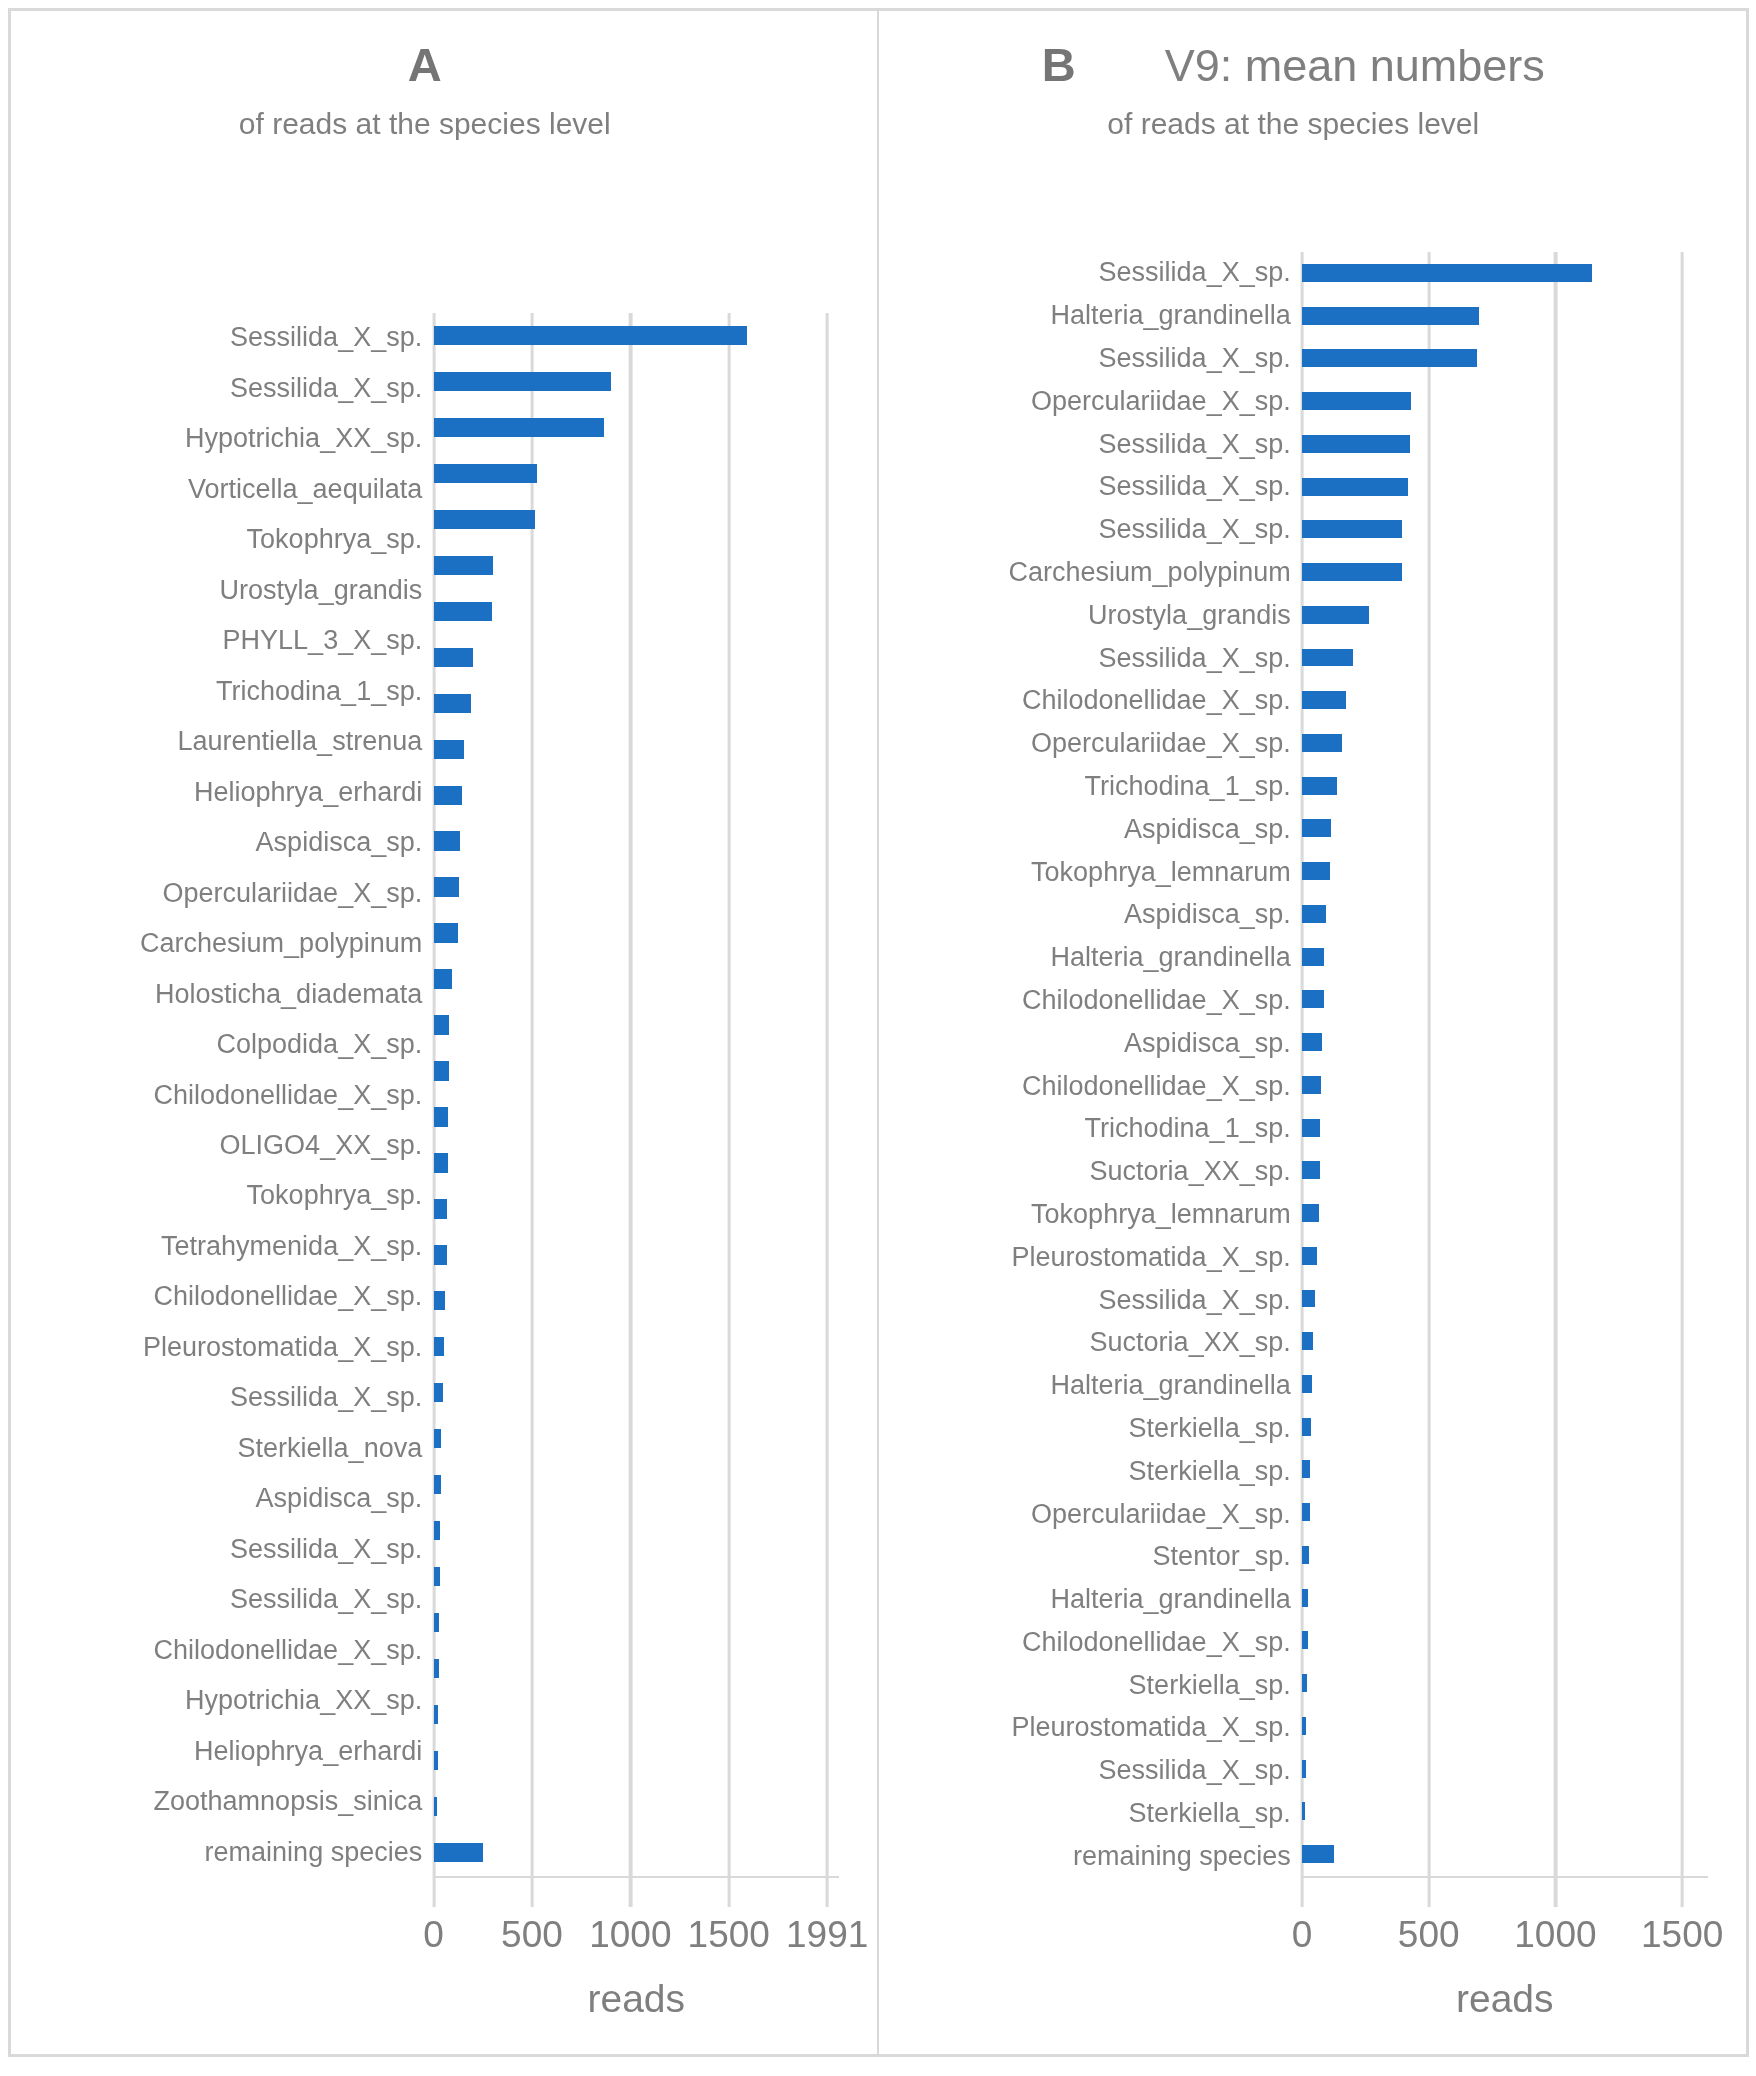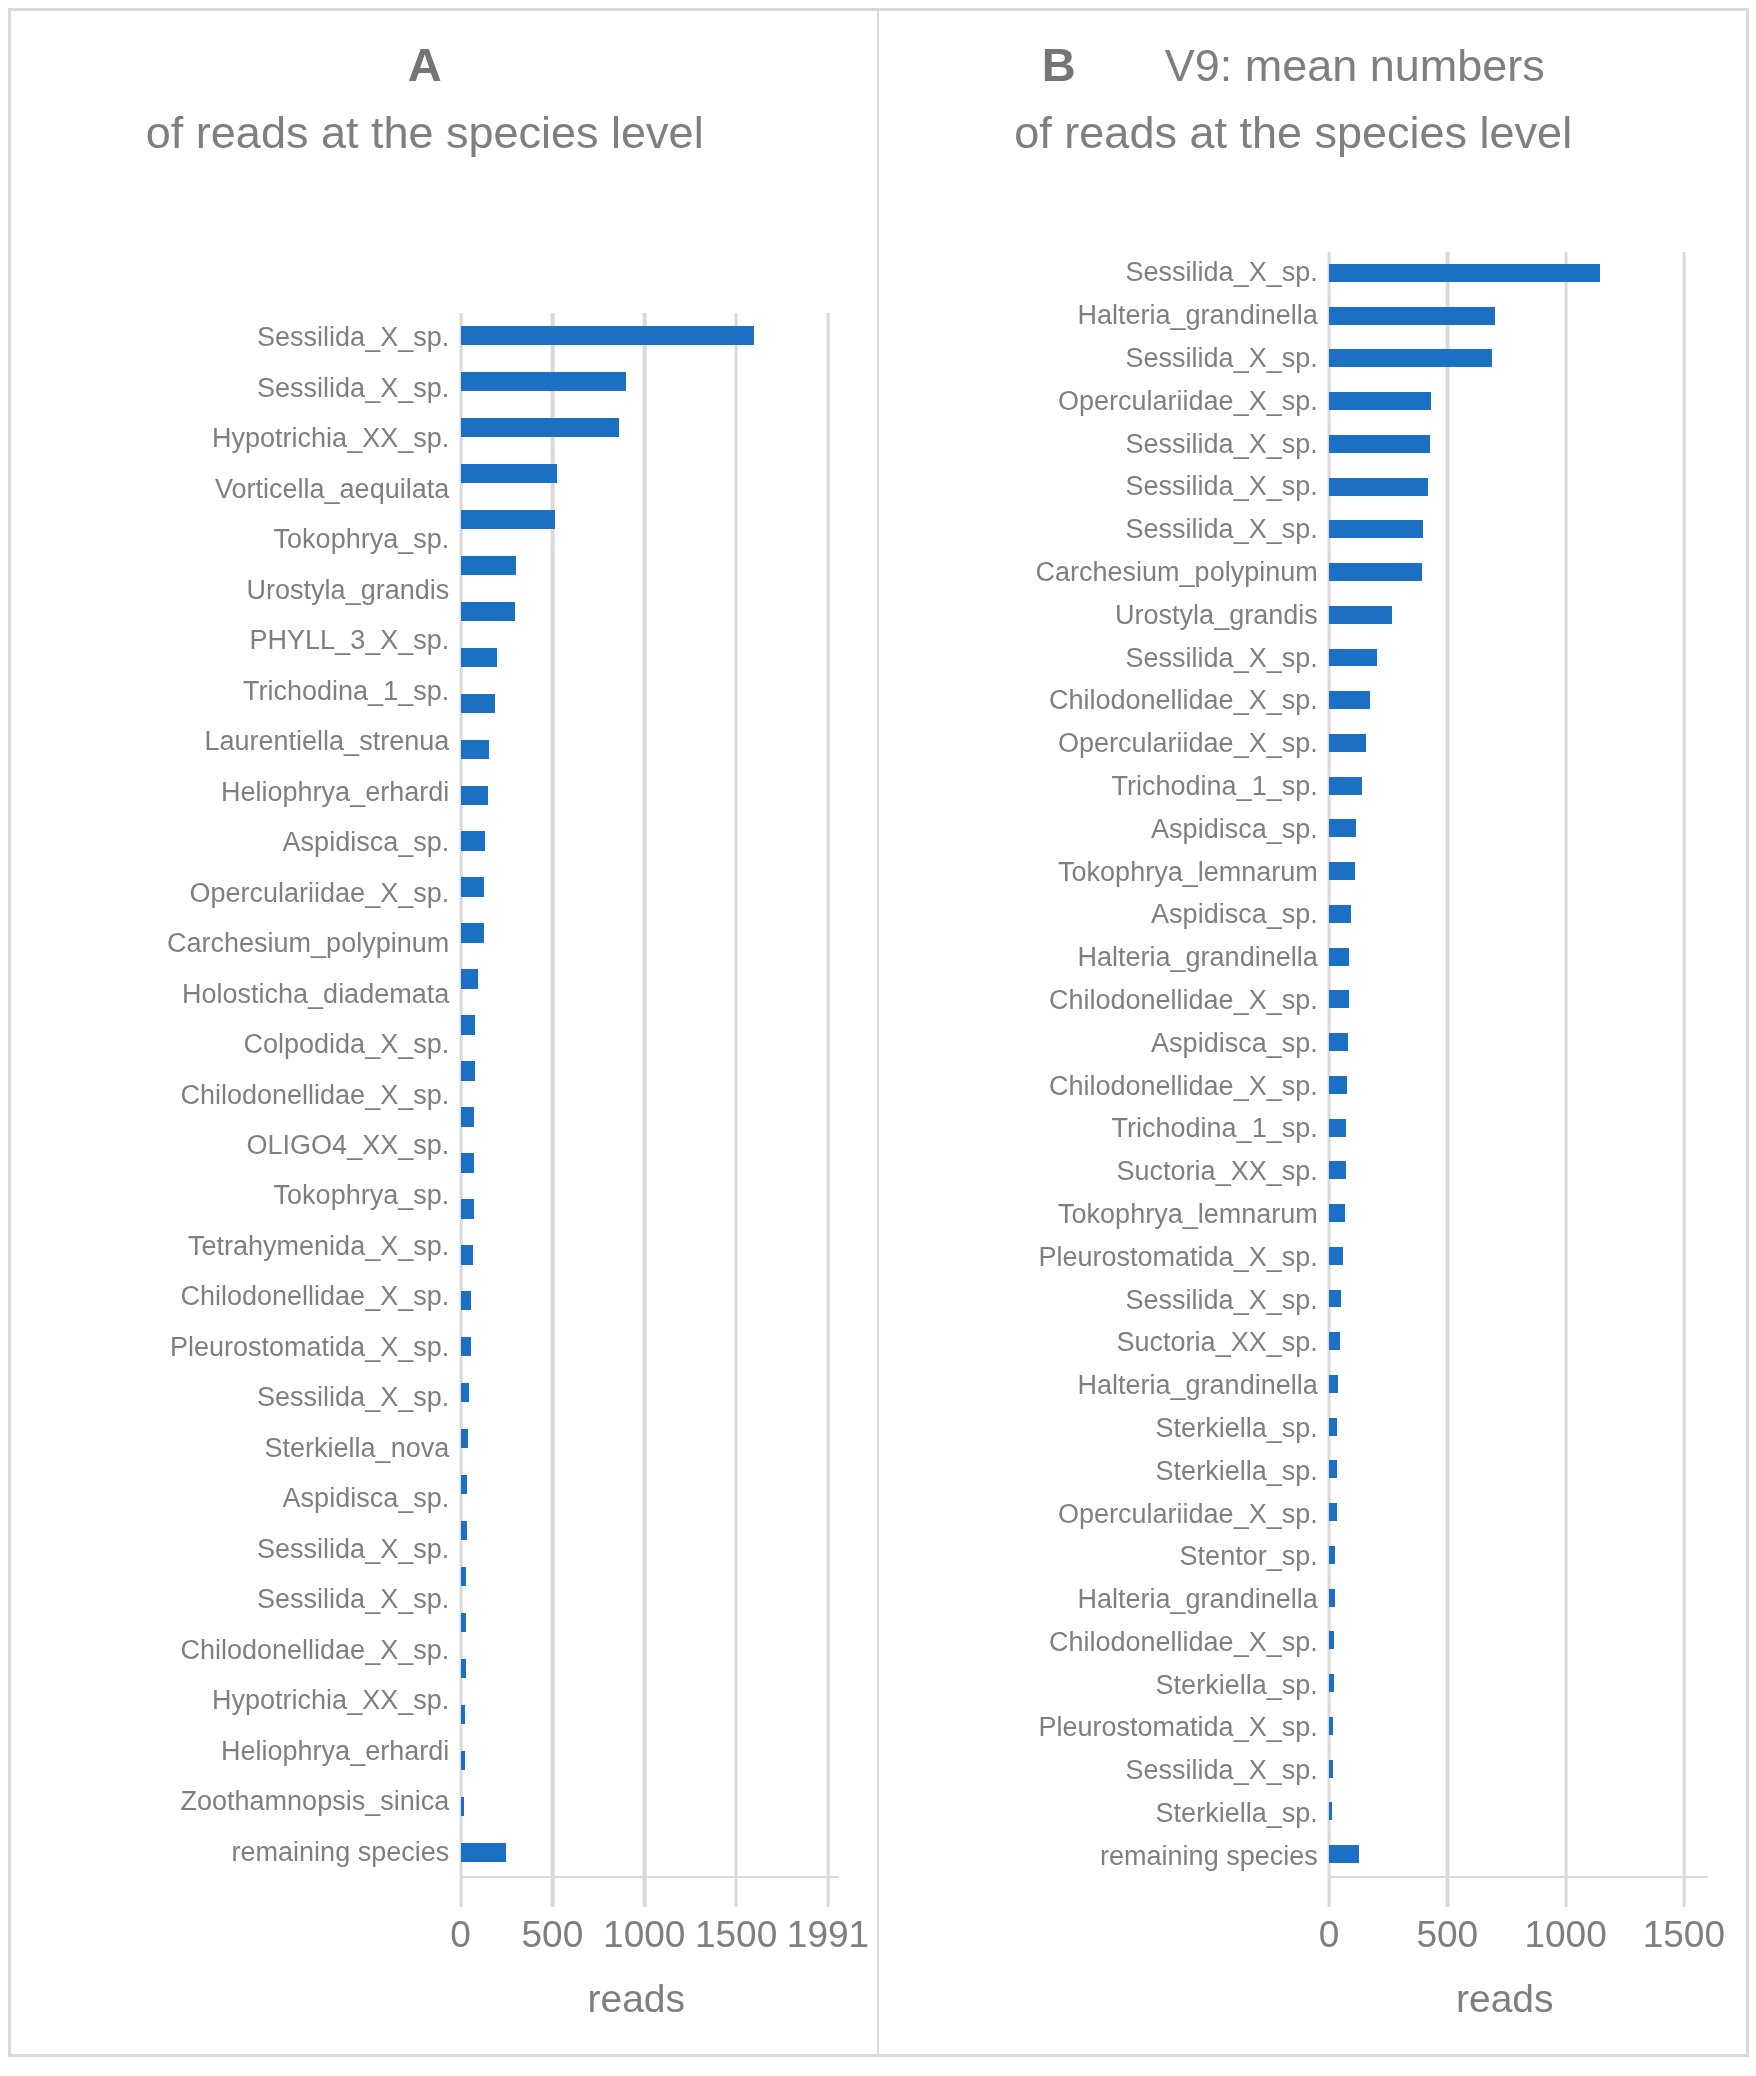--- a/index.html
+++ b/index.html
@@ -11,22 +11,22 @@
     display:flex;
     height:2049px;
     box-sizing:border-box;
   }
   .panel{flex:1;min-width:0;box-sizing:border-box;padding:0 38px 0 0;}
   .panel + .panel{border-left:2.8px solid #d9d9d9;}
   .title-block{padding-top:26px;}
   .title-row{display:flex;justify-content:center;align-items:baseline;gap:89px;height:70px;}
   .panel-letter{font-size:47px;font-weight:bold;color:#757575;}
   .title-line{font-size:45px;color:#7f7f7f;}
-  .title-line2{text-align:center;font-size:45px;color:#7f7f7f;height:70px;}
-  .chart{display:flex;padding-left:27px;}
+  .title-line2{text-align:center;font-size:30px;color:#7f7f7f;height:70px;}
+  .chart{display:flex;}
   .panel-a .chart{margin-top:136px;height:1565px;}
   .panel-b .chart{margin-top:75px;height:1626px;}
   .labels{width:423px;display:flex;flex-direction:column;}
   .cat-label{
     flex:1;display:flex;align-items:center;justify-content:flex-end;
     padding-right:11.3px;font-size:27px;color:#7f7f7f;white-space:nowrap;
   }
   .plot{flex:1;position:relative;border-bottom:2.3px solid #d9d9d9;}
   .gridline{
     position:absolute;top:0;bottom:-31px;width:3.3px;

